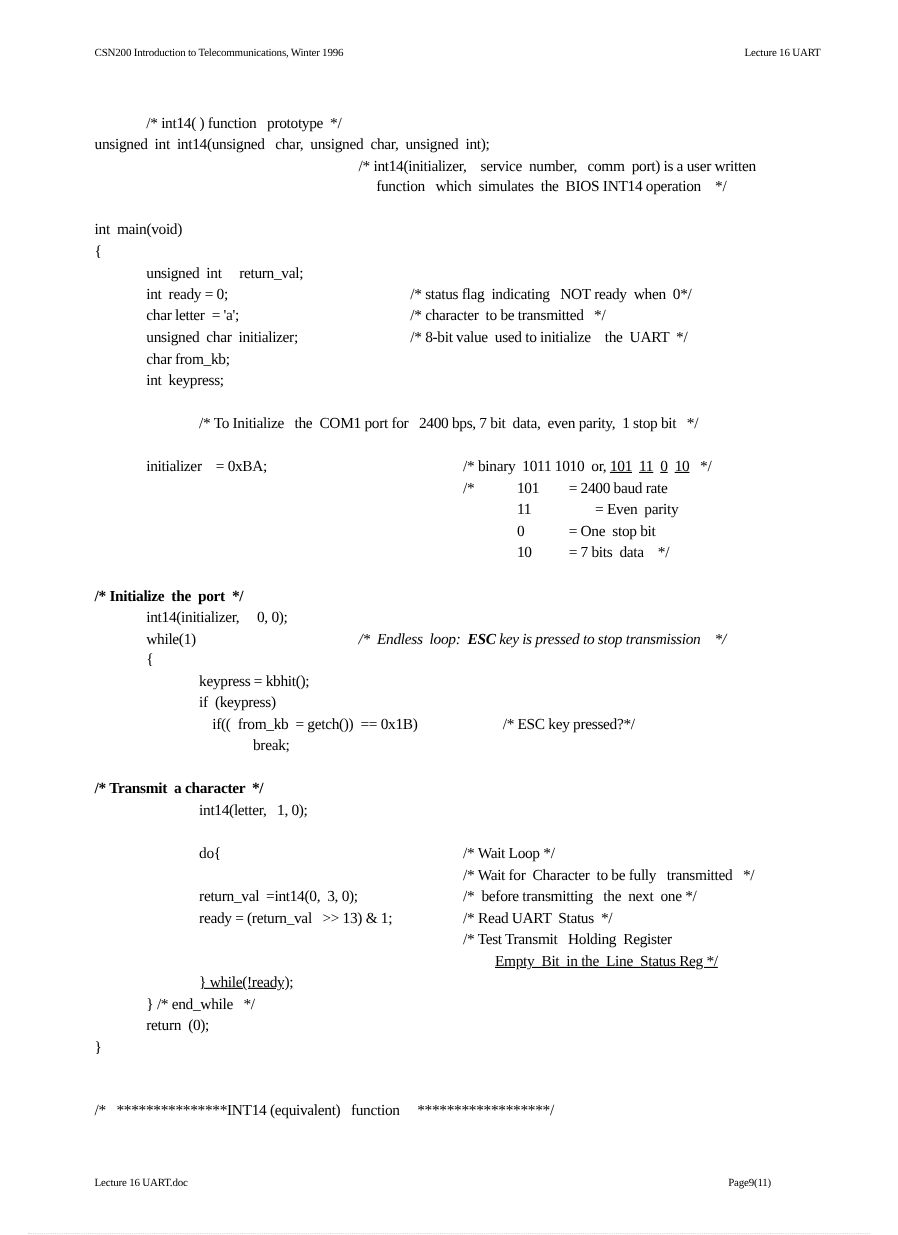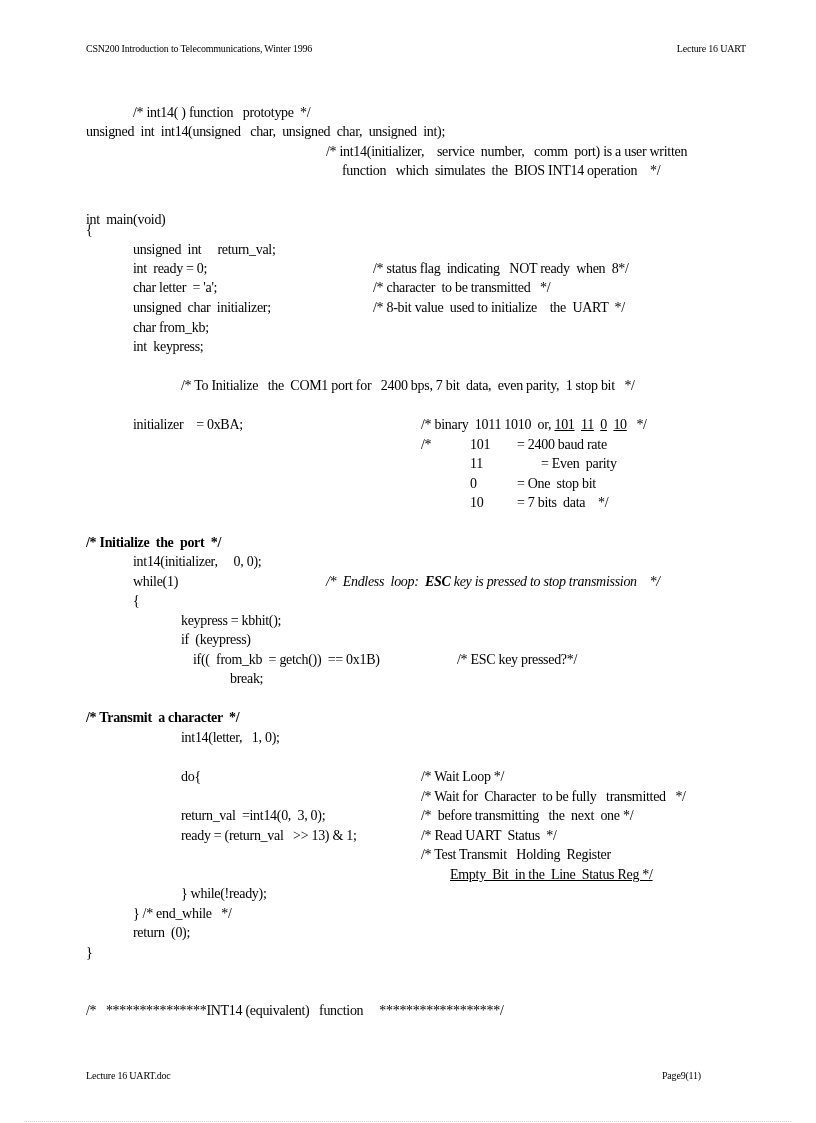--- a/index.html
+++ b/index.html
@@ -19,26 +19,26 @@
   <div class="hdr" style="left:86px; top:43px;">CSN200 Introduction to Telecommunications, Winter 1996</div>
   <div class="hdr" style="right:70px; top:43px;">Lecture 16 UART</div>
 </div>
 
 <div>
   <div class="ln" style="left:133px; top:105px;">/* int14( ) function   prototype  */</div>
   <div class="ln" style="left:86px; top:124px;">unsigned  int  int14(unsigned   char,  unsigned  char,  unsigned  int);</div>
   <div class="ln" style="left:326px; top:144px;">/* int14(initializer,    service  number,   comm  port) is a user written</div>
   <div class="ln" style="left:342px; top:163px;">function   which  simulates  the  BIOS INT14 operation    */</div>
 
-  <div class="ln" style="left:86px; top:202px;margin-top:10px;">int  main(void)</div>
+  <div class="ln" style="left:86px; top:202px;">int  main(void)</div>
   <div class="ln" style="left:86px; top:222px;">{</div>
 
   <div class="ln" style="left:133px; top:242px;">unsigned  int     return_val;</div>
   <div class="ln" style="left:133px; top:261px;">int  ready = 0;</div>
-  <div class="ln" style="left:373px; top:261px;">/* status flag  indicating   NOT ready  when  8*/</div>
+  <div class="ln" style="left:373px; top:261px;">/* status flag  indicating   NOT ready  when  0*/</div>
   <div class="ln" style="left:133px; top:280px;">char letter  = 'a';</div>
   <div class="ln" style="left:373px; top:280px;">/* character  to be transmitted   */</div>
   <div class="ln" style="left:133px; top:300px;">unsigned  char  initializer;</div>
   <div class="ln" style="left:373px; top:300px;">/* 8-bit value  used to initialize    the  UART  */</div>
   <div class="ln" style="left:133px; top:320px;">char from_kb;</div>
   <div class="ln" style="left:133px; top:339px;">int  keypress;</div>
 
   <div class="ln" style="left:181px; top:378px;">/* To Initialize   the  COM1 port for   2400 bps, 7 bit  data,  even parity,  1 stop bit   */</div>
 
   <div class="ln" style="left:133px; top:417px;">initializer    = 0xBA;</div>
@@ -71,21 +71,21 @@
   <div class="ln" style="left:181px; top:769px;">do{</div>
   <div class="ln" style="left:421px; top:769px;">/* Wait Loop */</div>
   <div class="ln" style="left:421px; top:789px;">/* Wait for  Character  to be fully   transmitted   */</div>
   <div class="ln" style="left:181px; top:808px;">return_val  =int14(0,  3, 0);</div>
   <div class="ln" style="left:421px; top:808px;">/*  before transmitting   the  next  one */</div>
   <div class="ln" style="left:181px; top:828px;">ready = (return_val   &gt;&gt; 13) &amp; 1;</div>
   <div class="ln" style="left:421px; top:828px;">/* Read UART  Status  */</div>
   <div class="ln" style="left:421px; top:847px;">/* Test Transmit   Holding  Register</div>
   <div class="ln" style="left:450px; top:867px;text-decoration:underline;">Empty  Bit  in the  Line  Status Reg */</div>
 
-  <div class="ln" style="left:181px; top:886px;">} while(!ready);</div>
+  <div class="ln" style="left:181px; top:886px;text-decoration:underline;">} while(!ready);</div>
   <div class="ln" style="left:133px; top:906px;text-align:center;">} /* end_while   */</div>
   <div class="ln" style="left:133px; top:925px;">return  (0);</div>
   <div class="ln" style="left:86px; top:945px;">}</div>
 
   <div class="ln" style="left:86px; top:1003px;">/*   ***************INT14 (equivalent)   function     ******************/</div>
 </div>
 
 <div>
   <div class="ftr" style="left:86px; top:1070px;">Lecture 16 UART.doc</div>
   <div class="ftr" style="left:662px; top:1070px;">Page9(11)</div>

